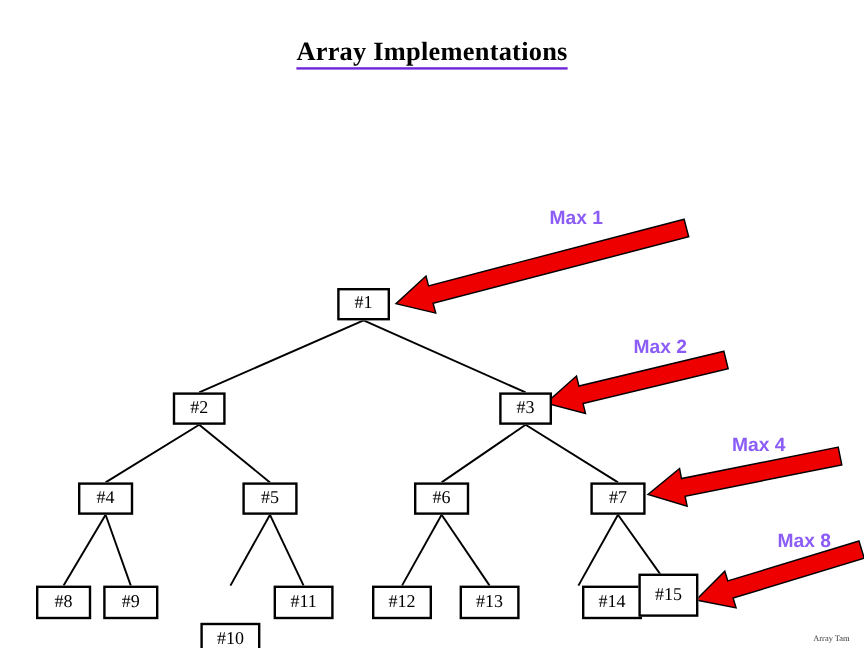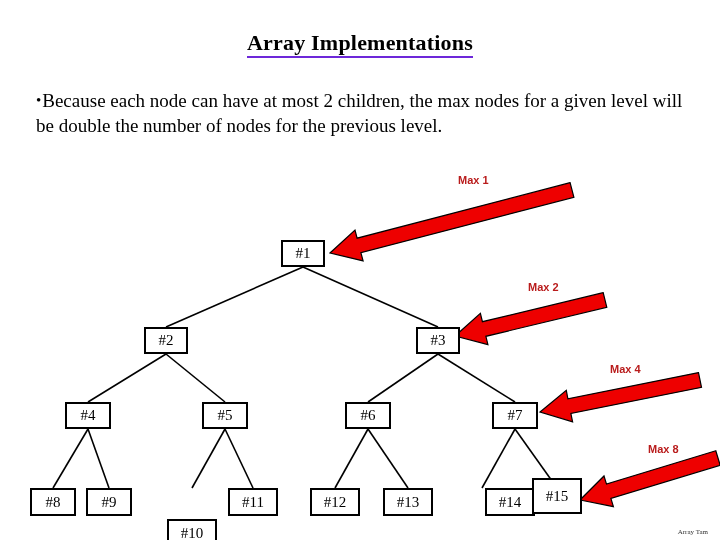--- a/index.html
+++ b/index.html
@@ -73,45 +73,42 @@
     align-items: center;
     justify-content: center;
     line-height: 1;
   }
 
   
   .max-label {
     position: absolute;
     font-family: "Liberation Sans", "DejaVu Sans", sans-serif;
     font-weight: bold;
-    font-size: 11px;
-    color: #b91c1c;
+    font-size: 16px;
+    color: #8b5cf6;
     white-space: nowrap;
   }
 
   #credit {
     position: absolute;
     right: 12px;
     bottom: 4px;
     font-family: "Liberation Serif", "DejaVu Serif", serif;
     font-size: 7px;
     color: #333333;
     white-space: nowrap;
   }
 </style>
 </head>
 <body>
 
 <div id="slide">
 
   <div id="slide-title"><span>Array Implementations</span></div>
 
-  <div id="bullet-block">
-    <span class="bullet-dot">•</span><span class="bullet-text">Because each node can have at most 2 children, the max nodes for a given level will be double the number of nodes for the previous level.</span>
-  </div>
 
   <svg id="tree-layer" viewBox="0 0 720 540" width="720" height="540" xmlns="http://www.w3.org/2000/svg">
     <g id="edge-group">
         <line x1="303" y1="267" x2="166" y2="327" stroke="#000000" stroke-width="1.6"></line>
         <line x1="303" y1="267" x2="438" y2="327" stroke="#000000" stroke-width="1.6"></line>
         <line x1="166" y1="354" x2="88" y2="402" stroke="#000000" stroke-width="1.6"></line>
         <line x1="166" y1="354" x2="225" y2="402" stroke="#000000" stroke-width="1.6"></line>
         <line x1="438" y1="354" x2="368" y2="402" stroke="#000000" stroke-width="1.6"></line>
         <line x1="438" y1="354" x2="515" y2="402" stroke="#000000" stroke-width="1.6"></line>
         <line x1="88" y1="429" x2="53" y2="488" stroke="#000000" stroke-width="1.6"></line>

